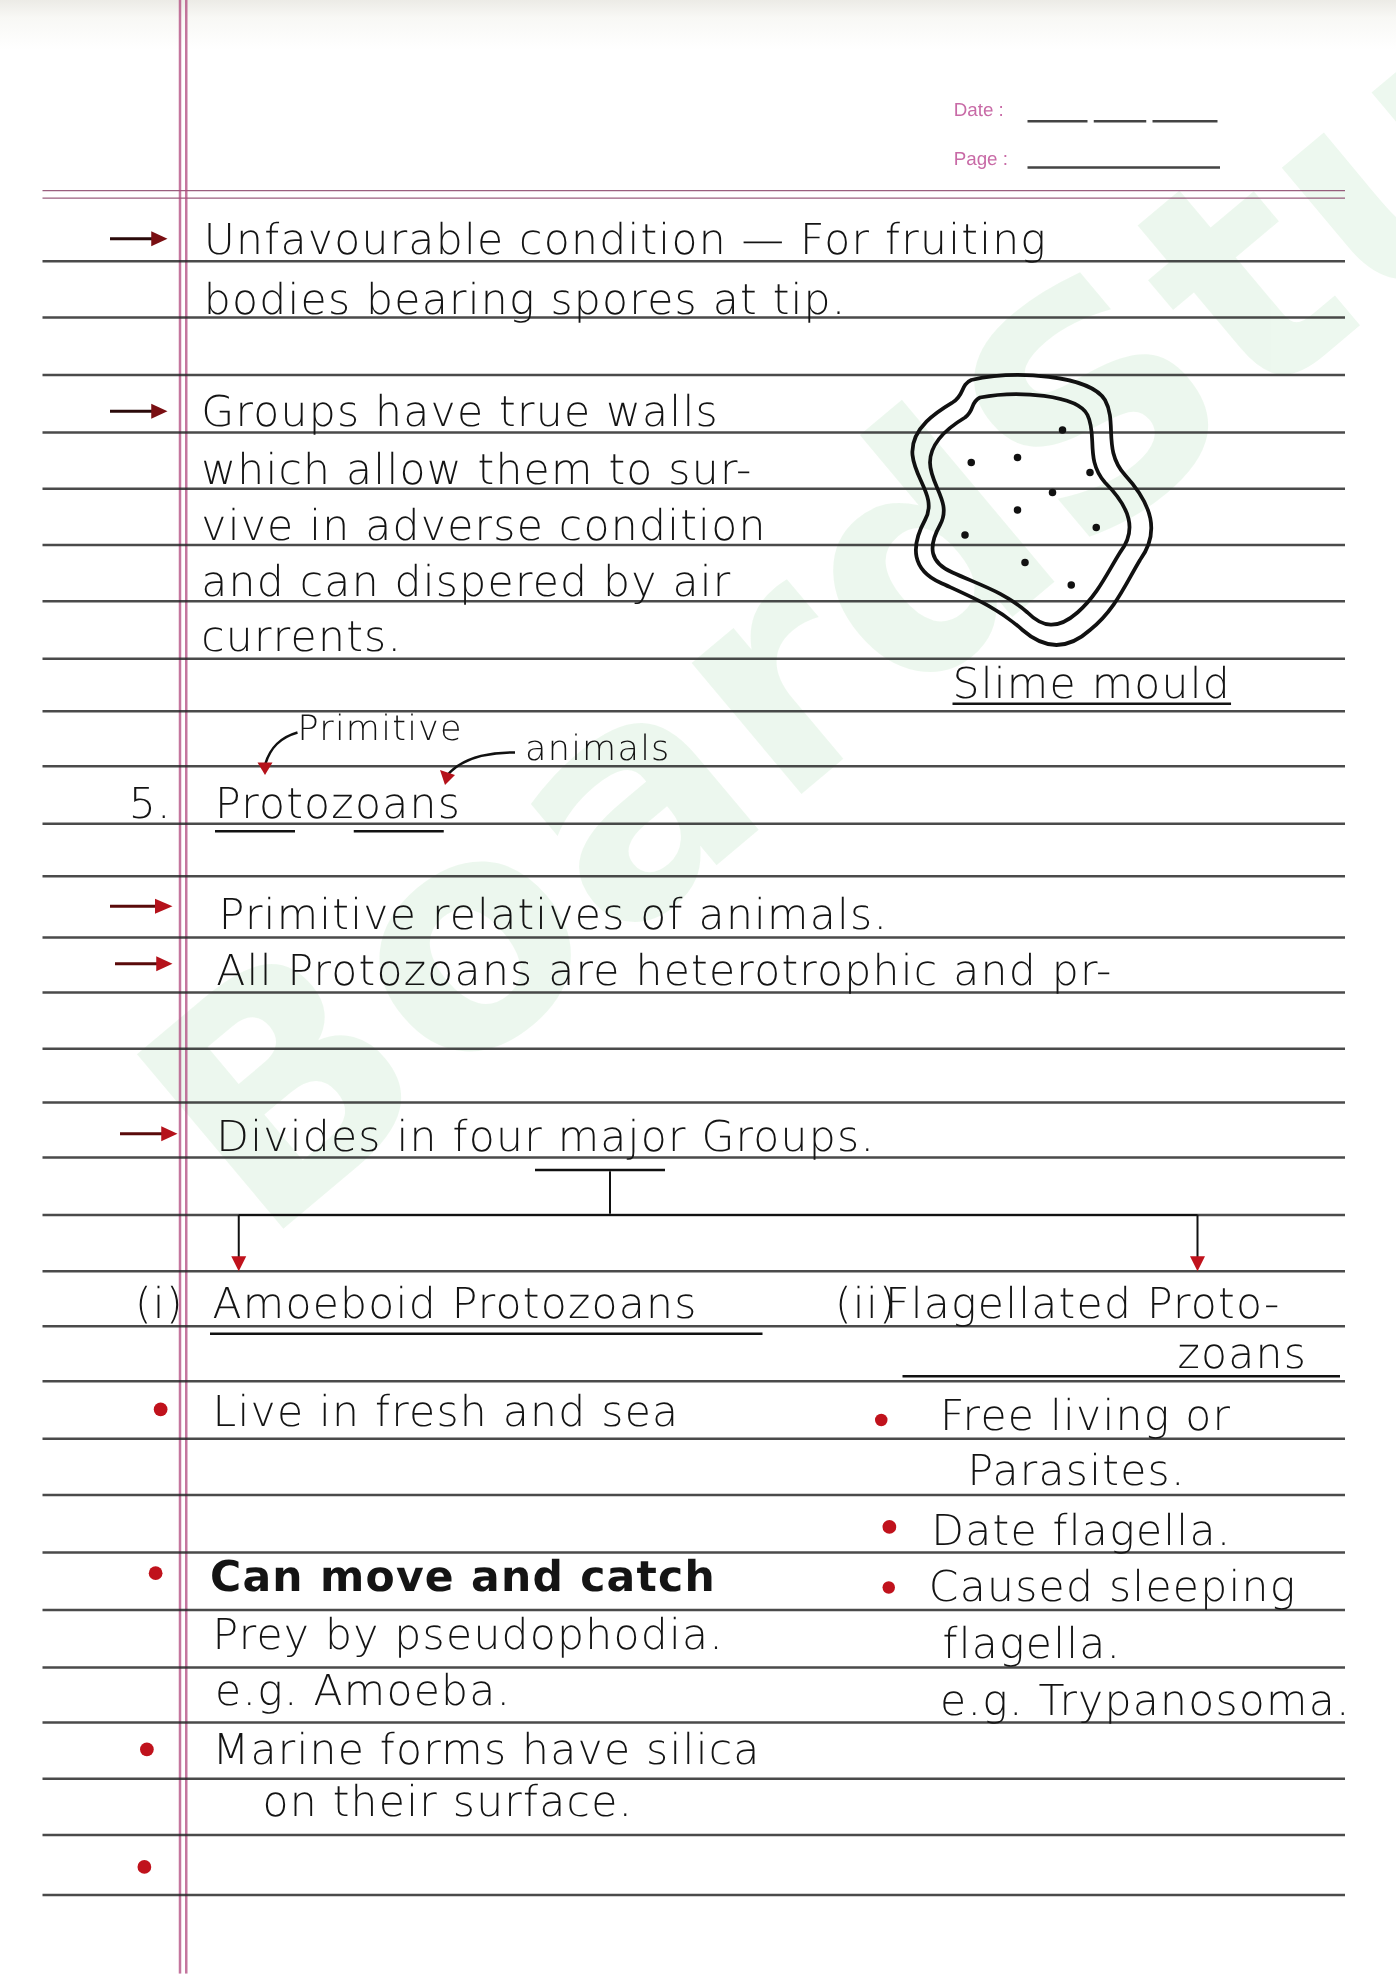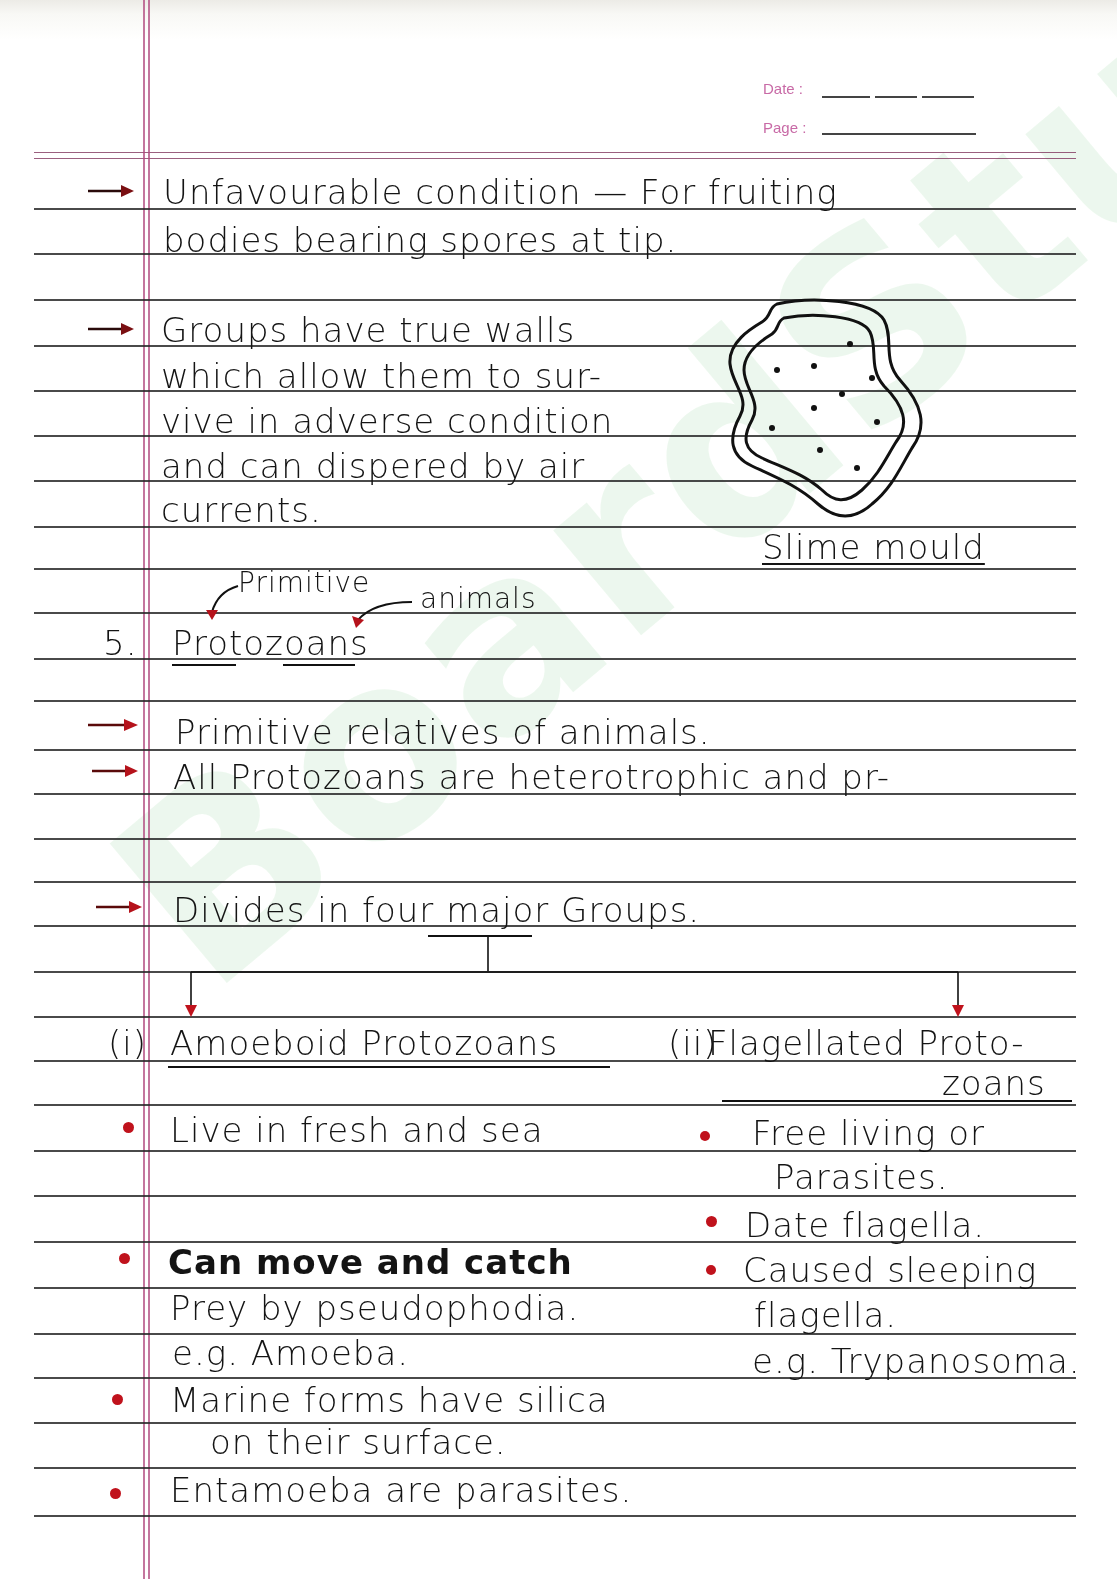--- a/index.html
+++ b/index.html
@@ -165,21 +165,20 @@
   <div class="bullet" style="left:119px;top:1253px;"></div>
   <div class="hw" style="left:168px;top:1242px;font-weight:bold;">Can move and catch</div>
   <div class="hw" style="left:170px;top:1288px;">Prey by pseudophodia.</div>
   <div class="hw" style="left:172px;top:1333px;">e.g. Amoeba.</div>
 
   <div class="bullet" style="left:112px;top:1394px;"></div>
   <div class="hw" style="left:170px;top:1380px;">Marine forms have silica</div>
   <div class="hw" style="left:166px;top:1422px;margin-left:44px;">on their surface.</div>
 
   <div class="bullet" style="left:110px;top:1488px;"></div>
-  <div class="hw" style="left:170px;top:1470px;">Entamoeba are parasites.</div>
 
   <div class="bullet" style="left:700px;top:1131px;width:10px;height:10px;"></div>
   <div class="hw" style="left:752px;top:1113px;">Free living or</div>
   <div class="hw" style="left:774px;top:1157px;">Parasites.</div>
 
   <div class="bullet" style="left:706px;top:1216px;"></div>
   <div class="hw" style="left:745px;top:1205px;">Date flagella.</div>
 
   <div class="bullet" style="left:706px;top:1265px;width:10px;height:10px;"></div>
   <div class="hw" style="left:743px;top:1250px;">Caused sleeping</div>

